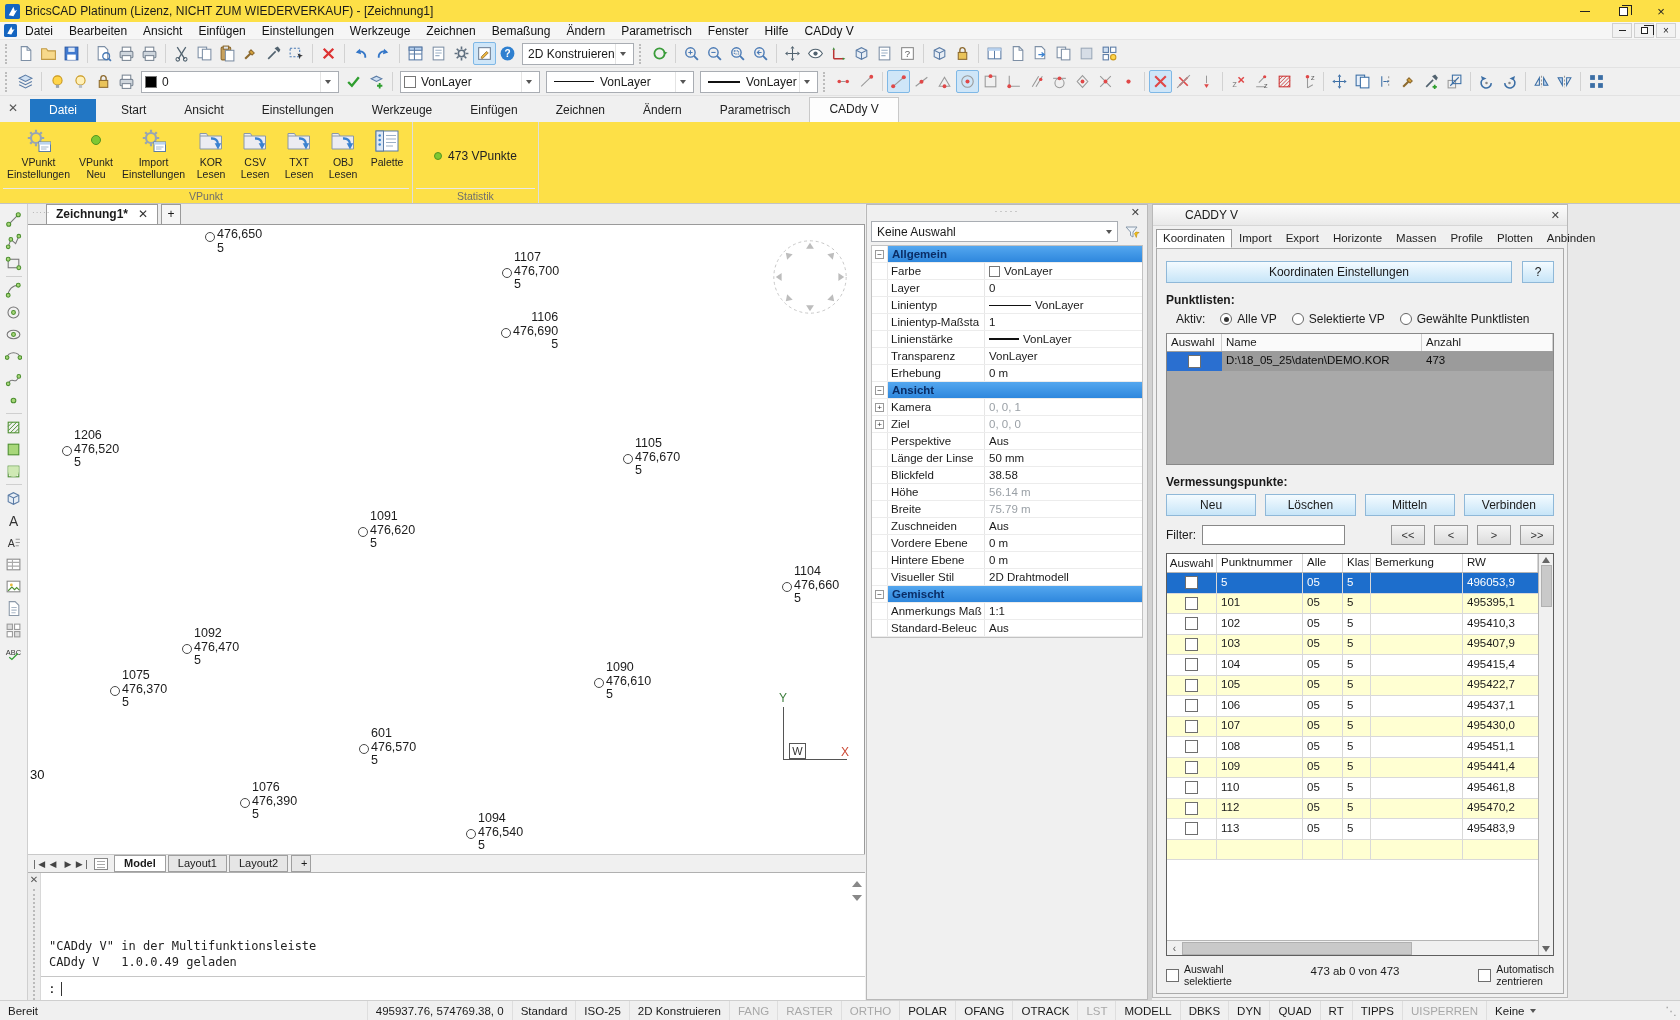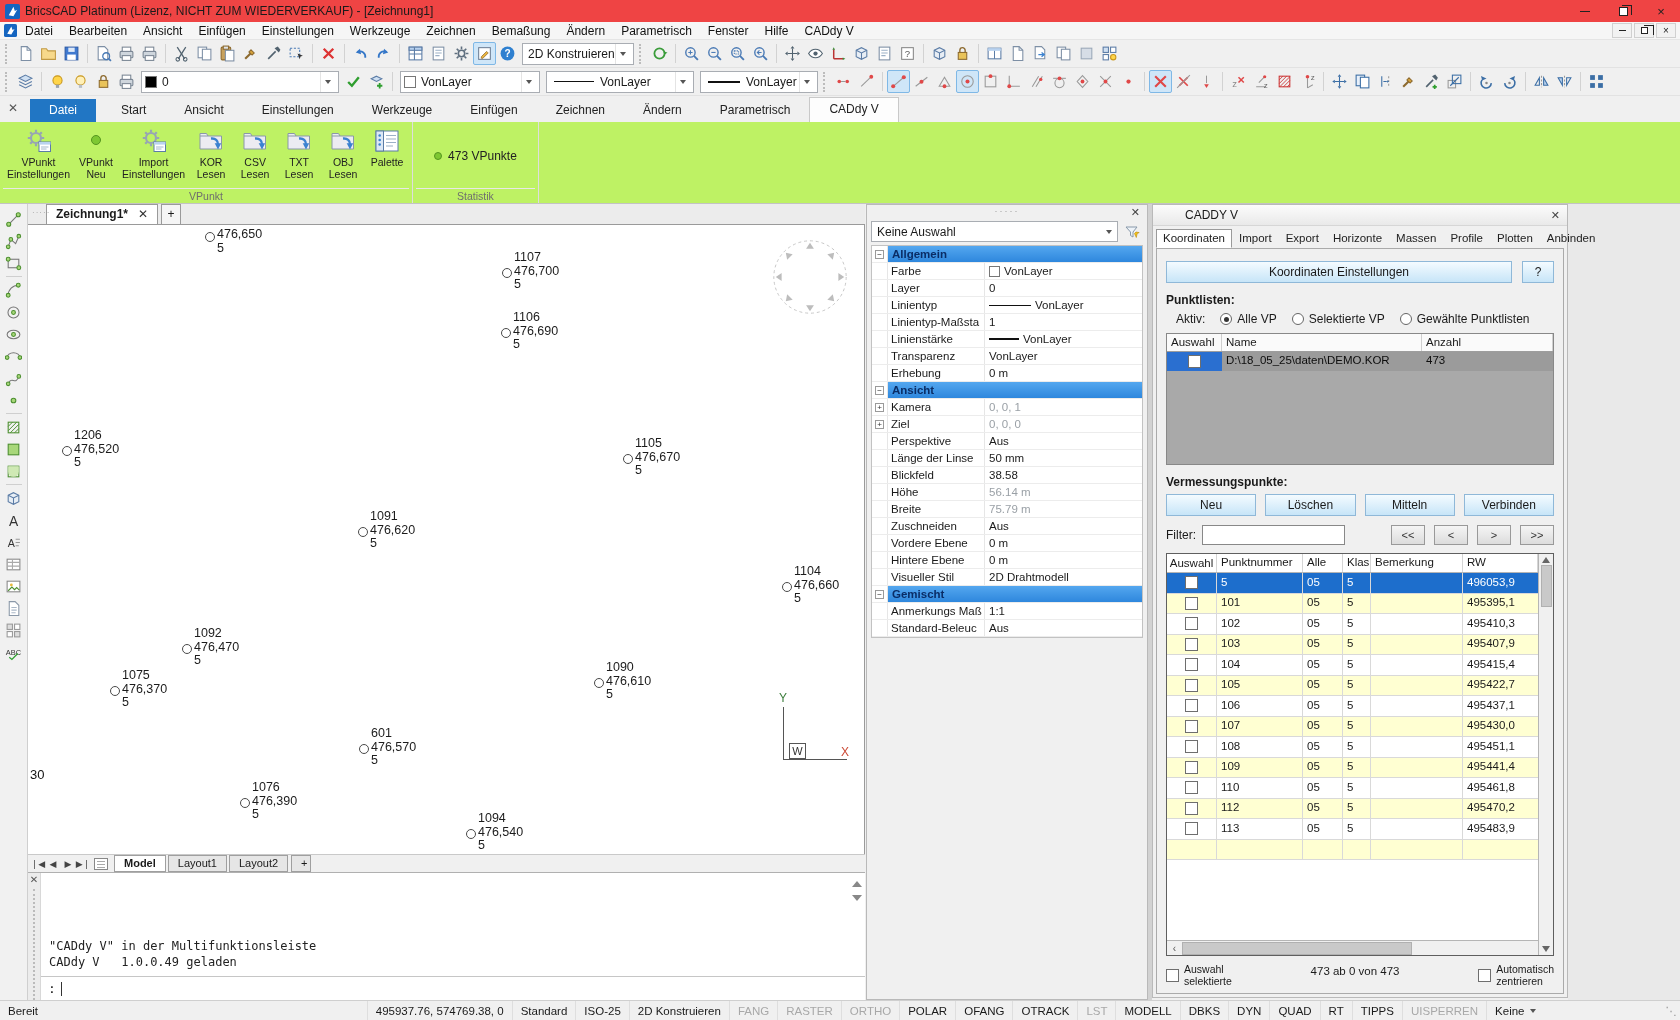--- a/index.html
+++ b/index.html
@@ -1,21 +1,21 @@
 <!DOCTYPE html>
 <html><head>
 <meta charset="utf-8">
 <style>
   *{box-sizing:border-box;margin:0;padding:0}
   html,body{background:#8a8a8a}
   body{font-family:"Liberation Sans","DejaVu Sans",sans-serif;font-size:12px;color:#1a1a1a}
   #app{position:relative;width:1680px;height:1020px;background:#f0f0f0;overflow:hidden}
 
   
-  #titlebar{position:absolute;left:0;top:0;right:0;height:22px;background:#ef4444;display:flex;align-items:center;padding-left:5px}
+  #titlebar{position:absolute;left:0;top:0;right:0;height:22px;background:#fde047;display:flex;align-items:center;padding-left:5px}
   #titlebar .title{margin-left:5px;font-size:12px;white-space:nowrap}
   .wbtns{margin-left:auto;display:flex;height:100%}
   .wb{width:38px;height:100%;display:flex;align-items:center;justify-content:center;font-size:13px;color:#222}
   .restore-glyph{width:9px;height:9px;border:1px solid #222;position:relative;background:#fff}
   .restore-glyph::before{content:"";position:absolute;left:2px;top:-3px;width:9px;height:9px;border:1px solid #222;border-bottom:none;border-left:none}
   .min-glyph{width:10px;height:1px;background:#222;display:inline-block}
   #menubar{position:absolute;left:0;top:22px;right:0;height:18px;background:#f6f6f6;display:flex;align-items:center;padding-left:4px;border-bottom:1px solid #e5e5e5}
   .mitem{padding:0 8px;font-size:12px;color:#111}
   .mdi{margin-left:auto;display:flex;gap:2px;padding-right:4px}
   .mdi .wb{width:20px;height:15px;border:1px solid #d0d0d0;background:#f2f2f2;font-size:10px}
@@ -37,21 +37,21 @@
   .cswatch{width:12px;height:12px;border:1px solid #777;flex:none;margin-right:3px}
   .lt-glyph{width:40px;height:1px;background:#111;margin:0 4px;flex:none}
   .lw-glyph{width:32px;height:2px;background:#111;margin:0 4px;flex:none}
 
   
   #ribbon-tabs{position:absolute;left:0;top:96px;right:0;height:26px;background:#f0f0f0;display:flex;align-items:flex-end;padding-left:30px}
   #ribbon-close{position:absolute;left:8px;top:5px;color:#555;font-size:12px}
   .rtab{padding:4px 19px 5px;font-size:12px;color:#222}
   .rtab.app{background:#2176c4;color:#fff;margin-right:6px}
   .rtab.active{background:#fdfdfd;border:1px solid #c9c9c9;border-bottom:none;padding-bottom:6px}
-  #ribbon-content{position:absolute;left:0;top:122px;right:0;height:82px;background:#bef264;border-bottom:1px solid #c3c3c3;display:flex}
+  #ribbon-content{position:absolute;left:0;top:122px;right:0;height:82px;background:#fde047;border-bottom:1px solid #c3c3c3;display:flex}
   .rgroup{display:flex;flex-direction:column;border-right:1px solid #dedede;padding:1px 3px 0}
   .rgroup-buttons{display:flex;flex:1;align-items:stretch}
   .rbtn{min-width:44px;padding:2px 4px 0;display:flex;flex-direction:column;align-items:center;text-align:center;font-size:10.5px;line-height:11.5px;color:#222}
   .rbtn .ric{height:32px;display:flex;align-items:center;justify-content:center}
   .rgroup-label{height:15px;text-align:center;font-size:10.5px;color:#6e6e6e;border-top:1px solid #e8e8e8;padding-top:1px}
   .rstat{display:flex;align-items:center;gap:6px;padding:0 18px;font-size:12px;color:#222}
   .gdot{width:8px;height:8px;border-radius:50%;background:#7ec832;border:1px solid #55951f;flex:none}
 
   
   #left-toolbar{position:absolute;left:0;top:204px;width:28px;bottom:20px;background:#f1f1f1;border-right:1px solid #cfcfcf;display:flex;flex-direction:column;align-items:center;padding-top:4px}
@@ -1291,21 +1291,21 @@
           <div class="pt" style="left: 474px; top: 43px;">
             <span class="c"></span>
             <span class="lbl" style="top: -17px;">
               <div>1107</div>
               <div>476,700</div>
               <div>5</div>
             </span>
           </div>
           <div class="pt" style="left: 473px; top: 103px;">
             <span class="c"></span>
-            <span class="lbl" style="top: -17px;">
+            <span class="lbl" style="top: -17px; text-align: right;">
               <div>1106</div>
               <div>476,690</div>
               <div>5</div>
             </span>
           </div>
           <div class="pt" style="left: 18px; top: 221px; margin-left: 16px;">
             <span class="c"></span>
             <span class="lbl" style="top: -17px;">
               <div>1206</div>
               <div>476,520</div>

